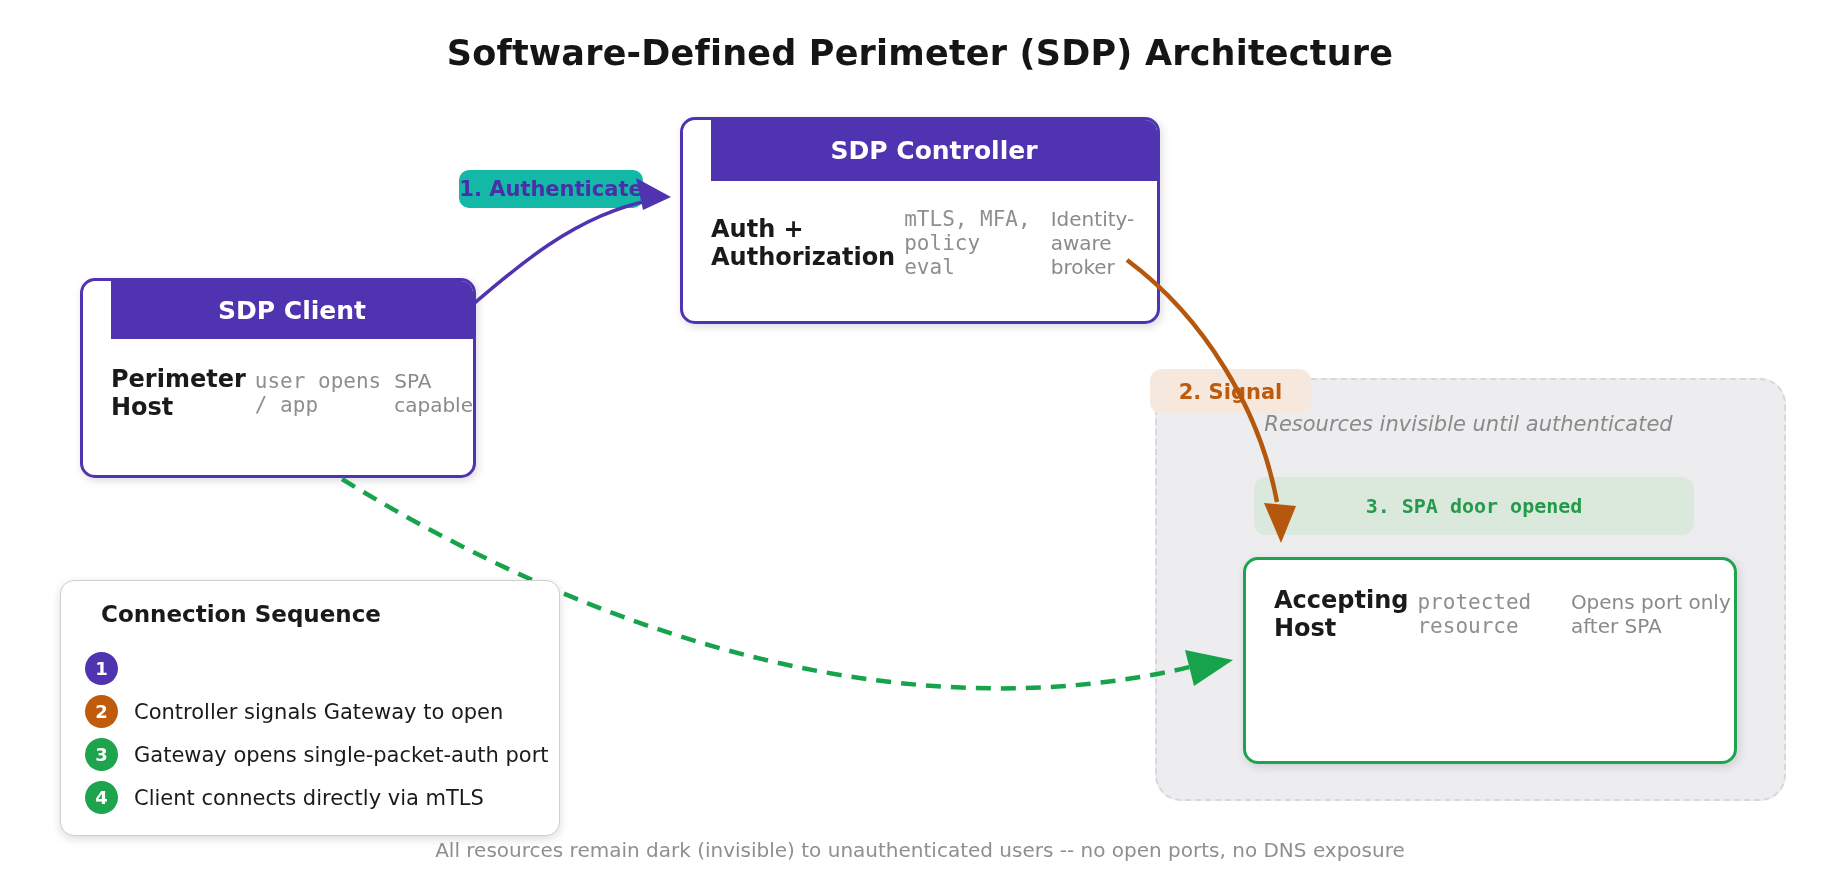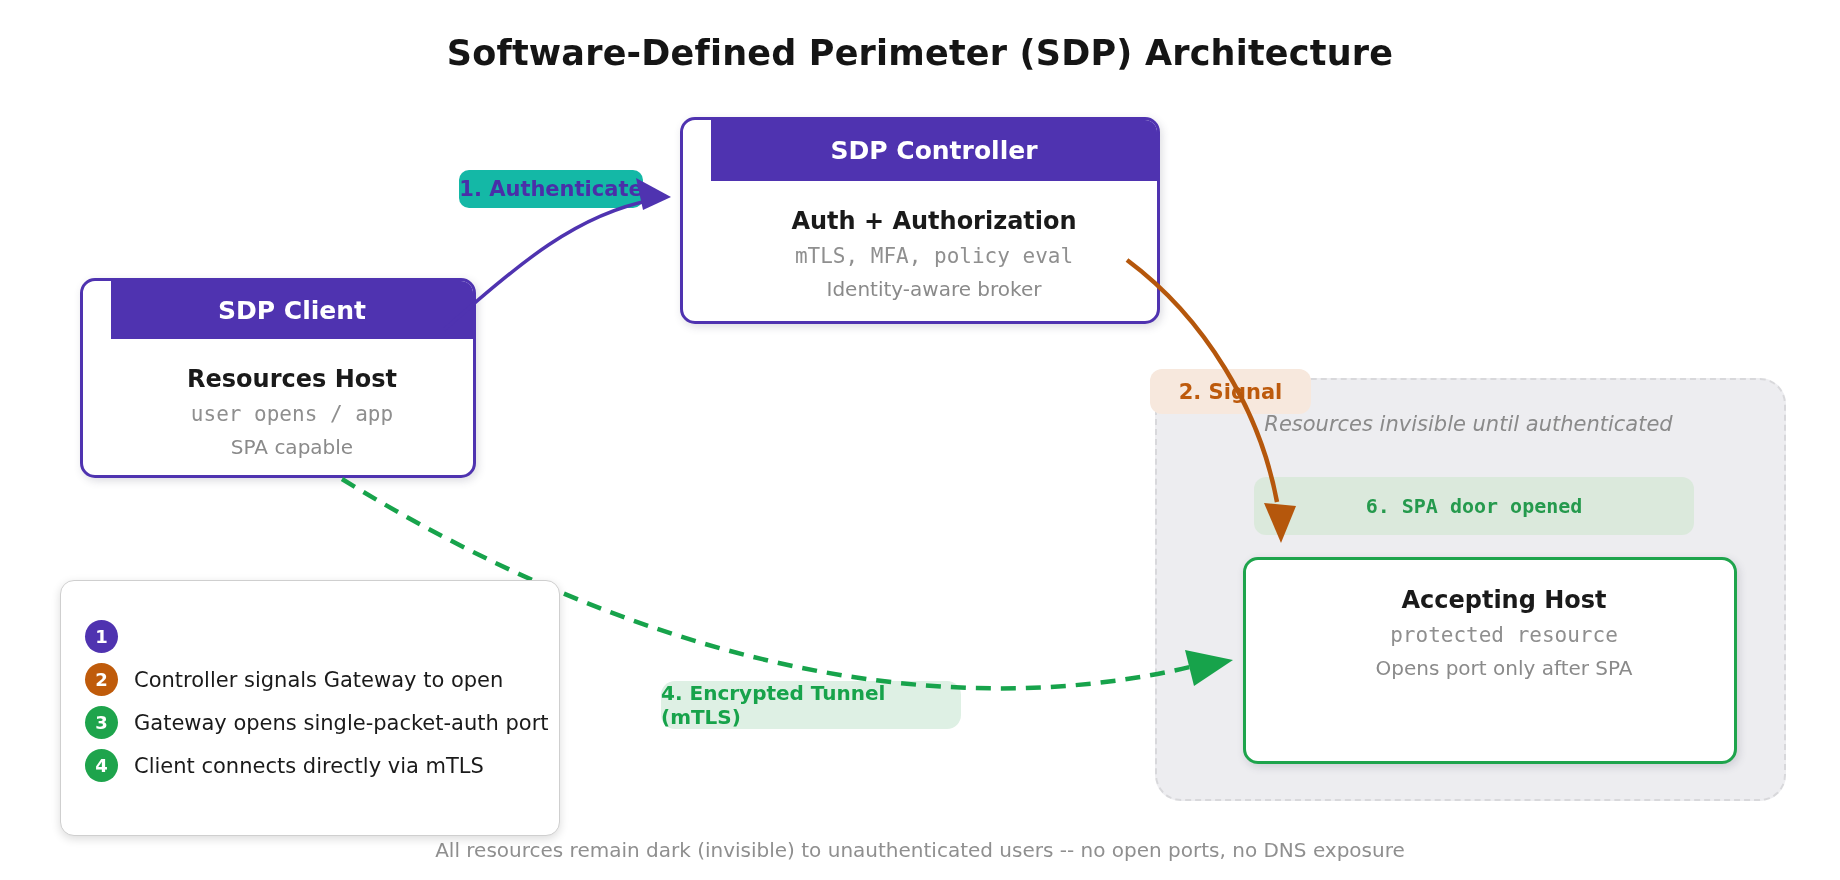--- a/index.html
+++ b/index.html
@@ -13,21 +13,21 @@
   .zone{position:absolute;left:1155px;top:378px;width:627px;height:419px;
         background:#ededf0;border:2px dashed #d8d8db;border-radius:26px;z-index:1;}
   .zone-note{position:absolute;left:1155px;top:412px;width:627px;text-align:center;
              font-style:italic;font-size:21px;color:#8a8a8a;z-index:2;}
 
   
   .node{position:absolute;background:#ffffff;border-radius:15px;overflow:hidden;z-index:2;
         box-shadow:2px 3px 8px rgba(60,60,90,.18);padding-left:28px;}
   .node-header{display:flex;align-items:center;justify-content:center;color:#ffffff;
                font-weight:bold;font-size:25px;}
-  .node-body{display:flex;flex-direction:column;align-items:center;justify-content:flex-start;
+  .node-body{display:flex;flex-direction:row;align-items:center;justify-content:flex-start;
              gap:9px;padding-top:26px;}
   .node-line1{font-size:24px;font-weight:bold;color:#1a1a1a;}
   .node-line2{font-family:"DejaVu Sans Mono","Liberation Mono",monospace;font-size:21px;color:#8f8f8f;}
   .node-line3{font-size:20px;color:#8a8a8a;}
 
   .node--purple{border:3px solid #4f33b0;}
   .node--purple .node-header{background:#4f33b0;}
   .node--green{border:3px solid #1ea44c;}
   .node--green .node-header{background:#1ea44c;}
 
@@ -73,30 +73,29 @@
 </style>
 </head>
 <body>
 
 <div id="stage">
 
   <div class="diagram-title">Software-Defined Perimeter (SDP) Architecture</div>
 
   <div class="zone"></div>
   <div class="zone-note">Resources invisible until authenticated</div>
-  <div class="pill" id="pill-spa">6. SPA door opened</div>
+  <div class="pill" id="pill-spa">3. SPA door opened</div>
 
   <div class="pill" id="pill-auth">1. Authenticate</div>
   <div class="pill" id="pill-signal">2. Signal</div>
-  <div class="pill" id="pill-tunnel">4. Encrypted Tunnel (mTLS)</div>
 
   <div class="node node--purple" id="node-client">
     <div class="node-header">SDP Client</div>
     <div class="node-body">
-      <div class="node-line1">Resources Host</div>
+      <div class="node-line1">Perimeter Host</div>
       <div class="node-line2">user opens / app</div>
       <div class="node-line3">SPA capable</div>
     </div>
   </div>
 
   <div class="node node--purple" id="node-controller">
     <div class="node-header">SDP Controller</div>
     <div class="node-body">
       <div class="node-line1">Auth + Authorization</div>
       <div class="node-line2">mTLS, MFA, policy eval</div>
@@ -121,20 +120,21 @@
       <path d="M 1127 260 C 1205 318, 1260 410, 1277 502" fill="none" stroke="#b5570c" stroke-width="4.5"></path>
       <polygon points="1281,543 1264,503 1296,506" fill="#b5570c"></polygon>
     </g>
     <g>
       <path d="M 342 479 C 620 650, 920 730, 1190 667" fill="none" stroke="#17a34b" stroke-width="4.5" stroke-dasharray="15 10"></path>
       <polygon points="1233,660 1185,650 1194,686" fill="#17a34b"></polygon>
     </g>
   </svg>
 
   <div class="legend">
+    <div class="legend-title">Connection Sequence</div>
     <div class="legend-items">
       <div class="legend-item">
         <div class="legend-num c-purple">1</div>
       </div>
       <div class="legend-item">
         <div class="legend-num c-orange">2</div>
         <div class="legend-text">Controller signals Gateway to open</div>
       </div>
       <div class="legend-item">
         <div class="legend-num c-green">3</div>

